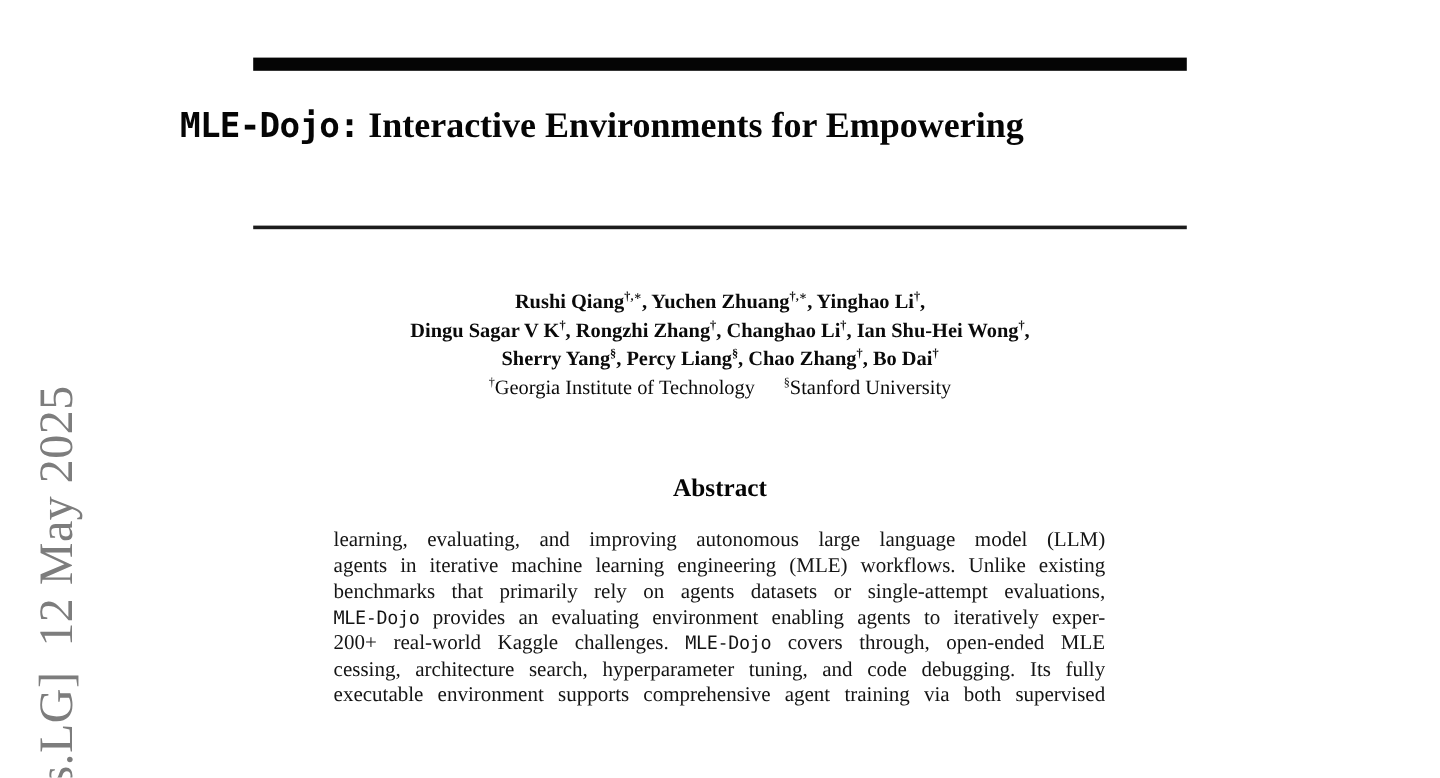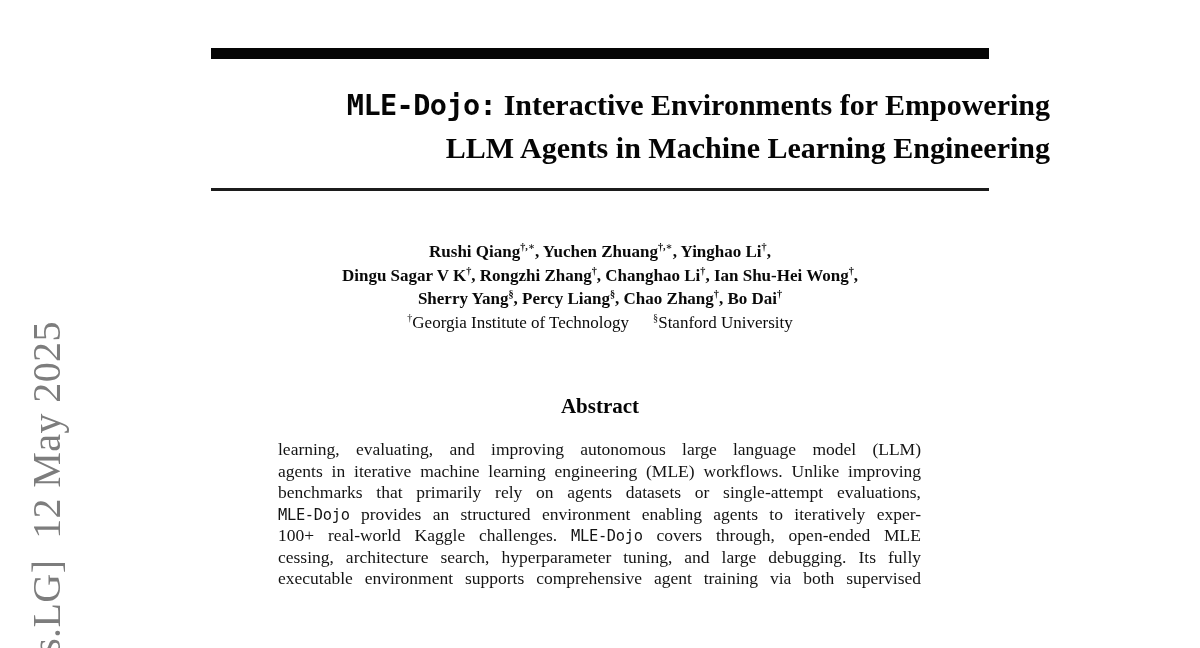--- a/index.html
+++ b/index.html
@@ -53,21 +53,21 @@
     left: 211px; top: 188px;
     width: 778px; height: 3px;
     background: #1c1c1c;
   }
 
   
   #paper-title {
     position: absolute;
     left: 150px; top: 84px;
     width: 900px;
-    text-align: right;
+    text-align: left;
     font-weight: 700;
     font-size: 30px;
     line-height: 42px;
     color: #050505;
   }
   #paper-title .mono { font-size: 0.95em; }
 
   
   #authors-block {
     position: absolute;
@@ -111,37 +111,36 @@
 <body>
 
 <div id="page">
 
   <div id="arxiv-stamp">cs.LG]  12 May 2025</div>
 
   <div id="rule-top"></div>
 
   <div id="paper-title">
     <div><span class="mono">MLE-Dojo:</span><span> Interactive Environments for Empowering</span></div>
-    <div><span>LLM Agents in Machine Learning Engineering</span></div>
   </div>
 
   <div id="rule-thin"></div>
 
   <div id="abstract-heading">Abstract</div>
 
   <div id="authors-block">
     <div class="author-line"><span>Rushi Qiang</span><span class="sup">†,∗</span><span>, Yuchen Zhuang</span><span class="sup">†,∗</span><span>, Yinghao Li</span><span class="sup">†</span><span>,</span></div>
     <div class="author-line"><span>Dingu Sagar V K</span><span class="sup">†</span><span>, Rongzhi Zhang</span><span class="sup">†</span><span>, Changhao Li</span><span class="sup">†</span><span>, Ian Shu-Hei Wong</span><span class="sup">†</span><span>,</span></div>
     <div class="author-line"><span>Sherry Yang</span><span class="sup">§</span><span>, Percy Liang</span><span class="sup">§</span><span>, Chao Zhang</span><span class="sup">†</span><span>, Bo Dai</span><span class="sup">†</span></div>
     <div id="affiliation-line"><span class="sup">†</span><span>Georgia Institute of Technology</span><span class="gap" style="width: 24px;"></span><span class="sup">§</span><span>Stanford University</span></div>
   </div>
 
   <div id="abstract-body">
     <div class="abs-line"><span>learning, evaluating, and improving autonomous large language model (LLM)</span></div>
-    <div class="abs-line"><span>agents in iterative machine learning engineering (MLE) workflows. Unlike improving</span></div>
+    <div class="abs-line"><span>agents in iterative machine learning engineering (MLE) workflows. Unlike existing</span></div>
     <div class="abs-line"><span>benchmarks that primarily rely on agents datasets or single-attempt evaluations,</span></div>
-    <div class="abs-line"><span class="mono">MLE-Dojo</span><span> provides an structured environment enabling agents to iteratively exper-</span></div>
-    <div class="abs-line"><span>100+ real-world Kaggle challenges. </span><span class="mono">MLE-Dojo</span><span> covers through, open-ended MLE</span></div>
-    <div class="abs-line"><span>cessing, architecture search, hyperparameter tuning, and large debugging. Its fully</span></div>
+    <div class="abs-line"><span class="mono">MLE-Dojo</span><span> provides an evaluating environment enabling agents to iteratively exper-</span></div>
+    <div class="abs-line"><span>200+ real-world Kaggle challenges. </span><span class="mono">MLE-Dojo</span><span> covers through, open-ended MLE</span></div>
+    <div class="abs-line"><span>cessing, architecture search, hyperparameter tuning, and code debugging. Its fully</span></div>
     <div class="abs-line"><span>executable environment supports comprehensive agent training via both supervised</span></div>
   </div>
 
 </div>
 
 </body></html>

